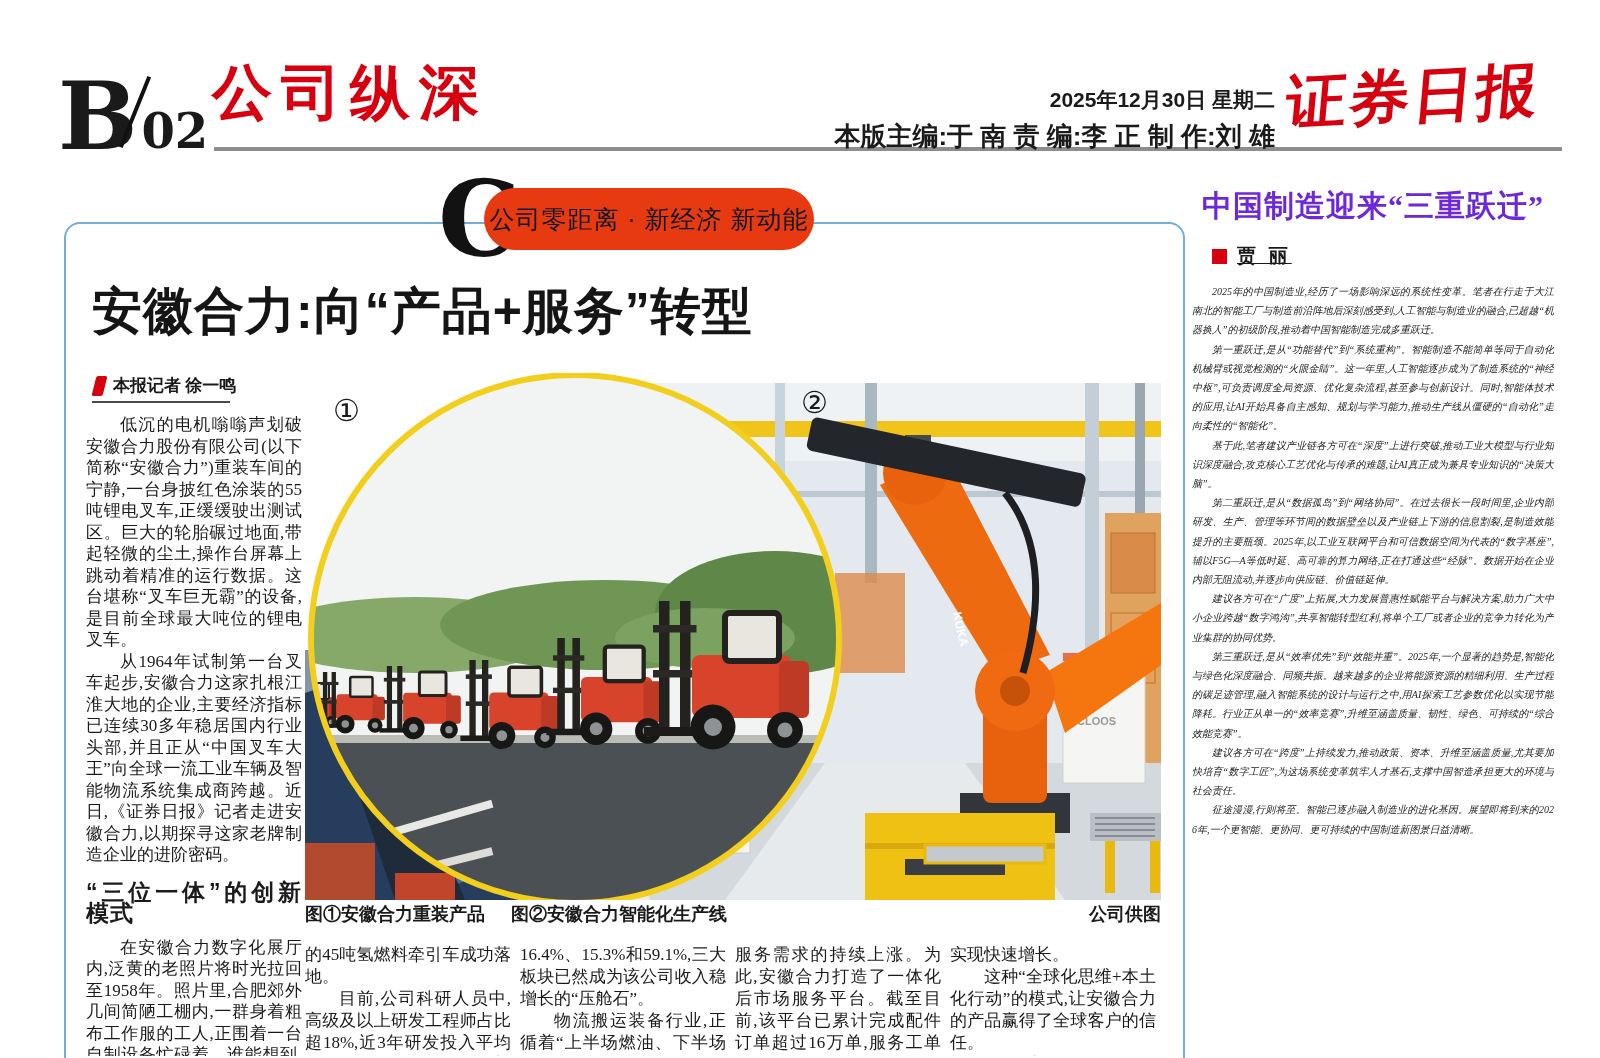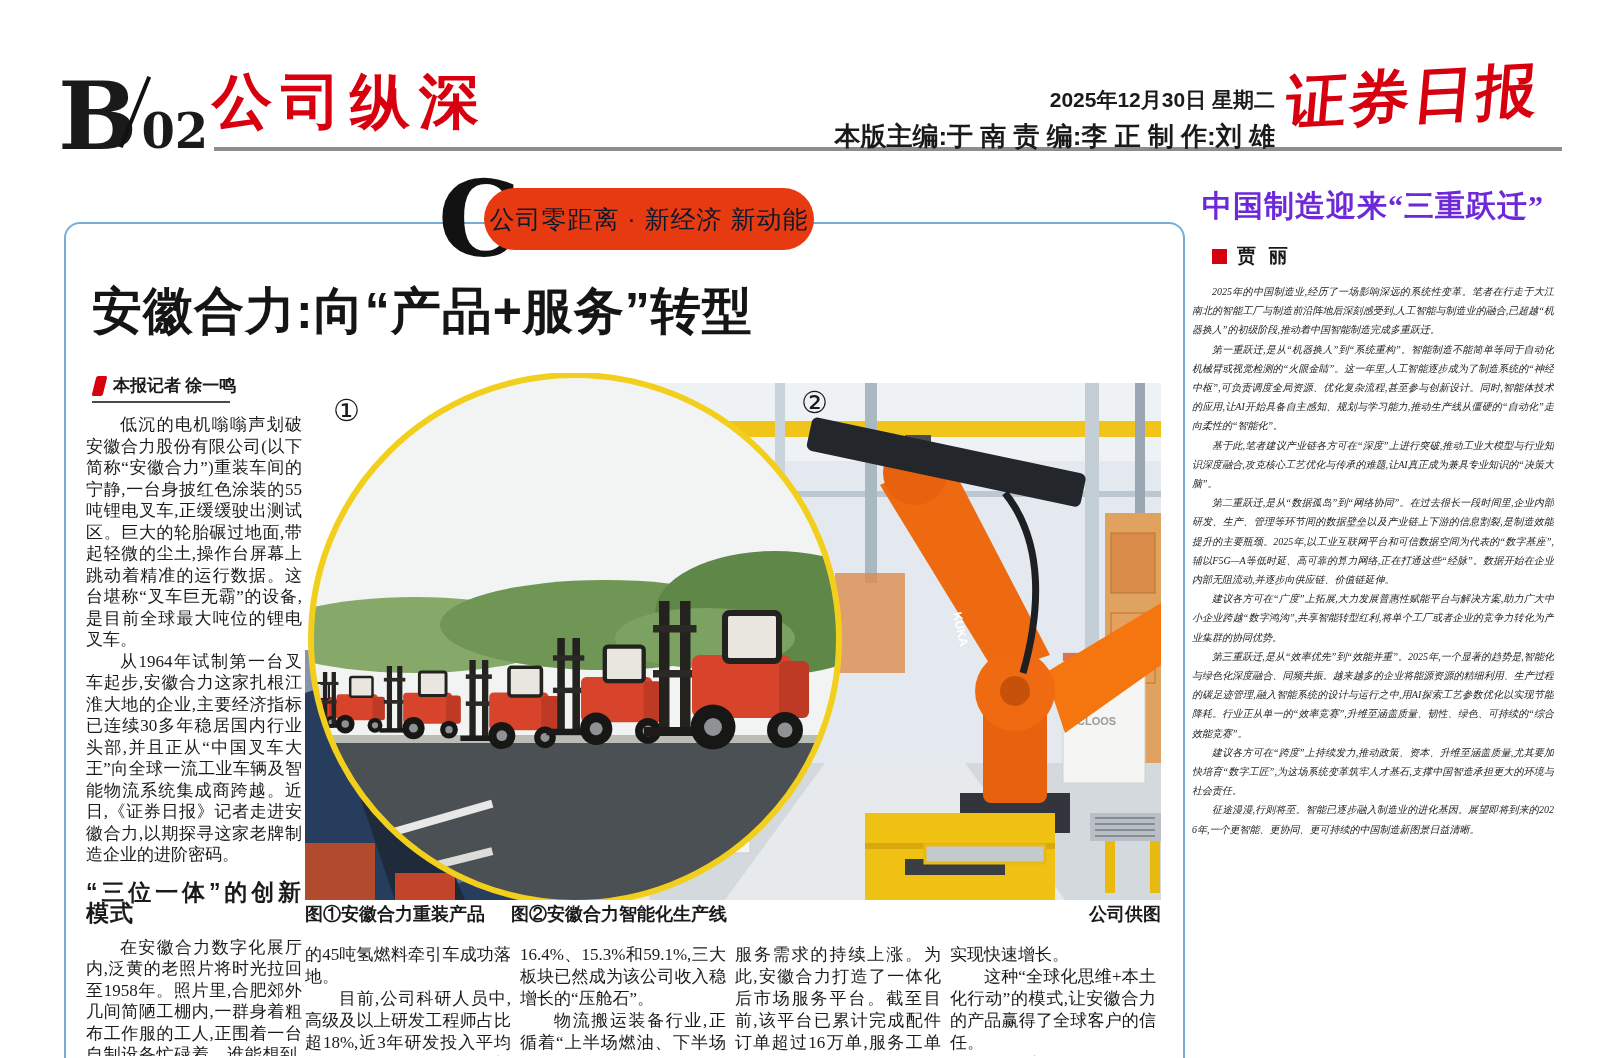--- a/index.html
+++ b/index.html
@@ -5,21 +5,21 @@
   html,body{margin:0;padding:0;background:#fff;}
   .page{position:relative;width:1600px;height:1058px;background:#ffffff;overflow:hidden;
         font-family:"Liberation Serif","DejaVu Serif",serif;color:#1a1a1a;}
   .abs{position:absolute;}
 
   
   .edition{left:58px;top:66px;display:flex;align-items:flex-end;height:90px;}
   .ed-b{font-family:"DejaVu Serif",serif;font-weight:700;font-size:94px;line-height:.84;}
   .ed-slash{width:4px;height:76px;background:#111;transform:rotate(22deg);margin:0 4px 6px -4px;}
   .ed-n{font-family:"DejaVu Serif",serif;font-weight:700;font-size:48px;line-height:.9;margin-bottom:3px;}
-  .section-title{left:212px;top:62px;font-family:"Liberation Sans","DejaVu Sans",sans-serif;
+  .section-title{left:212px;top:53px;font-family:"Liberation Sans","DejaVu Sans",sans-serif;
         font-weight:900;font-size:60px;color:#d8000f;letter-spacing:9px;}
   .head-rule{left:214px;top:147px;width:1348px;height:4px;background:#8d8d8d;}
   .dateblock{left:830px;top:86px;width:445px;text-align:right;font-family:"Liberation Sans","DejaVu Sans",sans-serif;}
   .dateline{font-weight:700;font-size:21px;}
   .staffline{font-weight:700;font-size:26px;margin-top:5px;}
   .masthead{left:1287px;top:56px;width:280px;font-family:"DejaVu Serif",serif;font-weight:700;
         font-size:60px;color:#d7000f;transform:skewX(-8deg) rotate(-3deg);letter-spacing:3px;white-space:nowrap;}
 
   
   .main-box{left:64px;top:222px;width:1117px;height:880px;border:2px solid #74aed6;border-radius:16px;}
@@ -57,21 +57,21 @@
   .bcol{top:944px;width:206px;height:112px;overflow:hidden;font-size:17px;line-height:22px;
         text-align:justify;word-break:break-all;}
   .bcol p{margin:0;}
   .bcol p.ind{text-indent:2em;}
   .bcol p.frag{text-indent:0;}
   .bc2{left:305px;} .bc3{left:520px;} .bc4{left:735px;} .bc5{left:950px;}
 
   
   .op-headline{left:1190px;top:186px;width:366px;text-align:center;font-weight:800;font-size:30px;
         letter-spacing:1px;color:#6d28d9;}
-  .op-byline{left:1212px;top:243px;display:flex;align-items:center;gap:10px;}
+  .op-byline{left:1212px;top:243px;display:flex;align-items:center;gap:10px;text-decoration:underline;}
   .op-square{width:15px;height:15px;background:#d7000f;}
   .op-author{font-weight:700;font-size:19px;letter-spacing:4px;}
   .op-body{left:1192px;top:282px;width:362px;height:772px;overflow:hidden;font-style:italic;
         font-size:10px;line-height:19.2px;text-align:justify;word-break:break-all;color:#222;}
   .op-body p{margin:0;text-indent:2em;}
 </style>
 </head>
 <body>
 
 <div class="page">
@@ -267,21 +267,21 @@
     <p class="ind">如今,安徽合力跳出单一海外销售的局限,搭建起覆盖全球</p>
   </div>
 
   <div class="abs op-headline">中国制造迎来“三重跃迁”</div>
   <div class="abs op-byline">
     <span class="op-square"></span>
     <span class="op-author">贾 丽</span>
   </div>
   <div class="abs op-body">
     <p>2025年的中国制造业,经历了一场影响深远的系统性变革。笔者在行走于大江南北的智能工厂与制造前沿阵地后深刻感受到,人工智能与制造业的融合,已超越“机器换人”的初级阶段,推动着中国智能制造完成多重跃迁。</p>
-    <p>第一重跃迁,是从“机器换人”到“系统重构”。智能制造不能简单等同于自动化机械臂或视觉检测的“火眼金睛”。这一年里,人工智能逐步成为了制造系统的“神经中枢”,可负责调度全局资源、优化复杂流程,甚至参与创新设计。同时,智能体技术的应用,让AI开始具备自主感知、规划与学习能力,推动生产线从僵硬的“自动化”走向柔性的“智能化”。</p>
+    <p>第一重跃迁,是从“功能替代”到“系统重构”。智能制造不能简单等同于自动化机械臂或视觉检测的“火眼金睛”。这一年里,人工智能逐步成为了制造系统的“神经中枢”,可负责调度全局资源、优化复杂流程,甚至参与创新设计。同时,智能体技术的应用,让AI开始具备自主感知、规划与学习能力,推动生产线从僵硬的“自动化”走向柔性的“智能化”。</p>
     <p>基于此,笔者建议产业链各方可在“深度”上进行突破,推动工业大模型与行业知识深度融合,攻克核心工艺优化与传承的难题,让AI真正成为兼具专业知识的“决策大脑”。</p>
     <p>第二重跃迁,是从“数据孤岛”到“网络协同”。在过去很长一段时间里,企业内部研发、生产、管理等环节间的数据壁垒以及产业链上下游的信息割裂,是制造效能提升的主要瓶颈。2025年,以工业互联网平台和可信数据空间为代表的“数字基座”,辅以F5G—A等低时延、高可靠的算力网络,正在打通这些“经脉”。数据开始在企业内部无阻流动,并逐步向供应链、价值链延伸。</p>
     <p>建议各方可在“广度”上拓展,大力发展普惠性赋能平台与解决方案,助力广大中小企业跨越“数字鸿沟”,共享智能转型红利,将单个工厂或者企业的竞争力转化为产业集群的协同优势。</p>
     <p>第三重跃迁,是从“效率优先”到“效能并重”。2025年,一个显著的趋势是,智能化与绿色化深度融合、同频共振。越来越多的企业将能源资源的精细利用、生产过程的碳足迹管理,融入智能系统的设计与运行之中,用AI探索工艺参数优化以实现节能降耗。行业正从单一的“效率竞赛”,升维至涵盖质量、韧性、绿色、可持续的“综合效能竞赛”。</p>
     <p>建议各方可在“跨度”上持续发力,推动政策、资本、升维至涵盖质量,尤其要加快培育“数字工匠”,为这场系统变革筑牢人才基石,支撑中国智造承担更大的环境与社会责任。</p>
     <p>征途漫漫,行则将至。智能已逐步融入制造业的进化基因。展望即将到来的2026年,一个更智能、更协同、更可持续的中国制造新图景日益清晰。</p>
   </div>
 
 </div>
 

